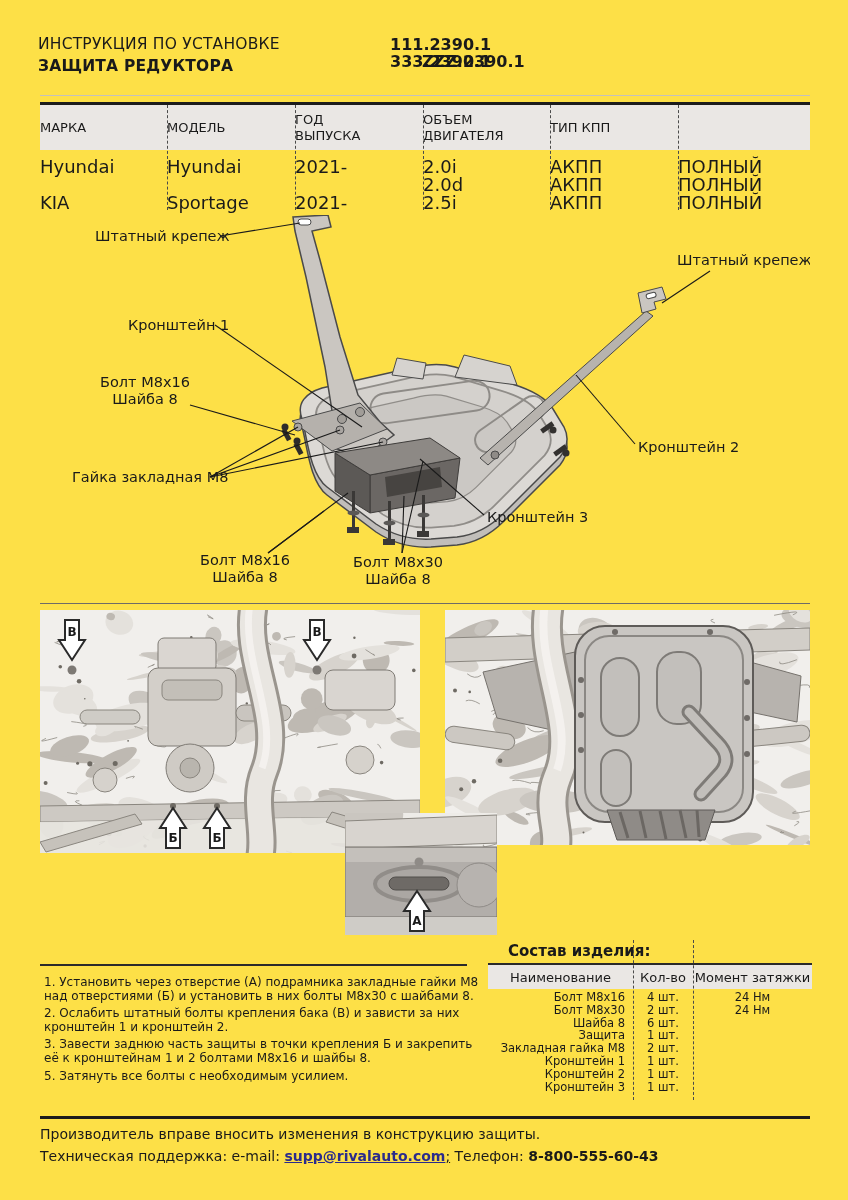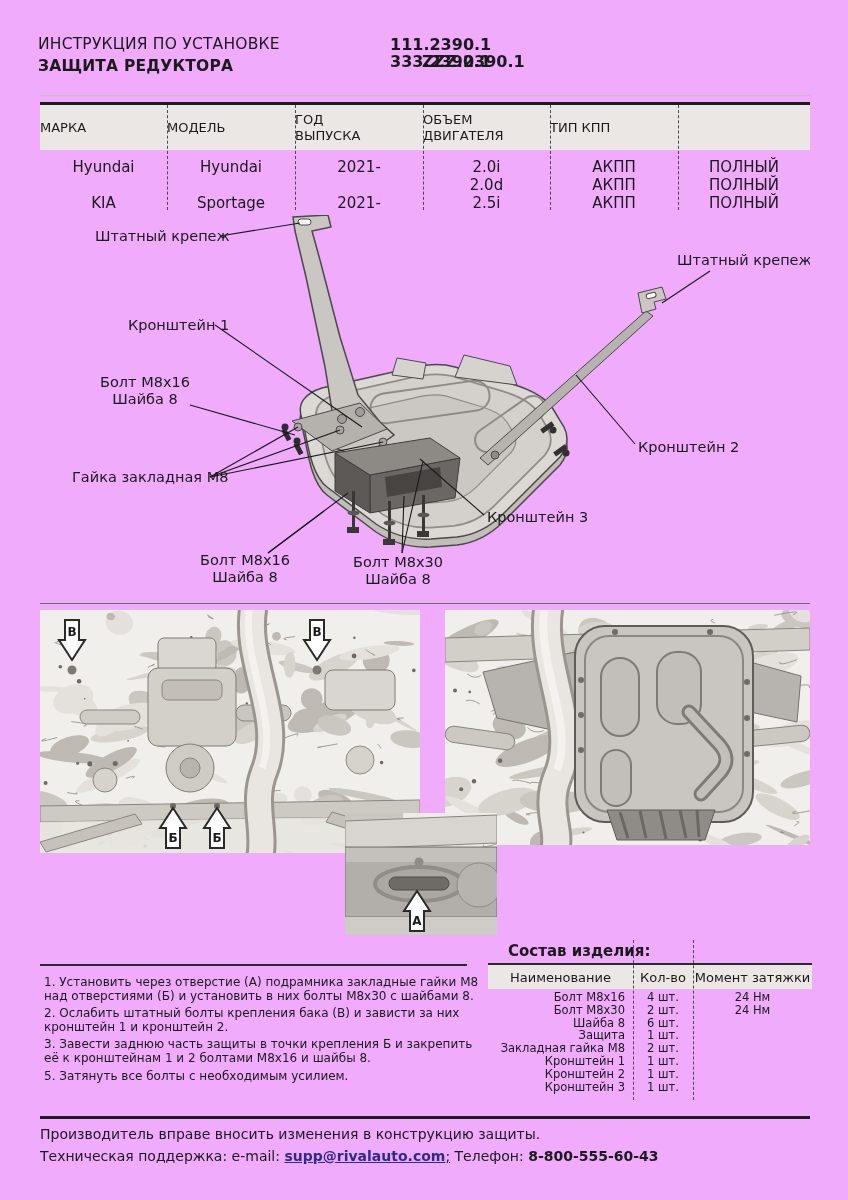--- a/index.html
+++ b/index.html
@@ -1,31 +1,31 @@
 <!DOCTYPE html>
 <html><head>
 <meta charset="utf-8">
 <style>
   html,body{margin:0;padding:0;background:#ffffff;}
-  .page{position:relative;width:848px;height:1200px;background:#f0abfc;
+  .page{position:relative;width:848px;height:1200px;background:#fde047;
         font-family:"DejaVu Sans","Liberation Sans",sans-serif;color:#1a1a1a;overflow:hidden;}
   .abs{position:absolute;}
   
   .hdr-t1{left:38px;top:35px;font-size:15.5px;letter-spacing:.2px;}
   .hdr-t2{left:38px;top:57px;font-size:15.5px;font-weight:bold;letter-spacing:.2px;}
   .hdr-num{left:390px;font-size:16px;font-weight:bold;}
   .rule-light{left:40px;top:95px;width:770px;height:1px;background:#c4c1bd;}
   
   .vt-topbar{left:40px;top:102px;width:770px;height:3px;background:#1c1c1c;}
   .vt-head{left:40px;top:105px;width:770px;height:45px;background:#eae7e4;display:grid;
            grid-template-columns:127px 128px 128px 127px 128px 132px;align-items:center;
            font-size:13px;text-align:left;line-height:16px;}
   .vt-body{left:40px;top:150px;width:770px;height:60px;display:grid;
            grid-template-columns:127px 128px 128px 127px 128px 132px;
-           grid-auto-rows:18px;padding-top:8px;font-size:15px;text-align:center;line-height:18px;}
+           grid-auto-rows:18px;padding-top:8px;font-size:18px;line-height:18px;}
   .vdash{width:0;border-left:1px dashed #4a4a4a;}
   .vt-dash{top:105px;height:105px;}
   
   .sec-h{font-size:15px;font-weight:bold;}
   .rule-mid{background:#2a2a2a;height:2px;}
   .steps{left:40px;top:972px;width:452px;font-size:12px;line-height:13.6px;}
   .steps p{margin:4px;}
   .parts-head{left:488px;top:965px;width:324px;height:24px;background:#eae7e4;display:grid;
               grid-template-columns:145px 60px 119px;align-items:center;font-size:13px;text-align:center;}
   .parts-body{left:488px;top:991px;width:324px;display:grid;grid-template-columns:145px 60px 119px;

